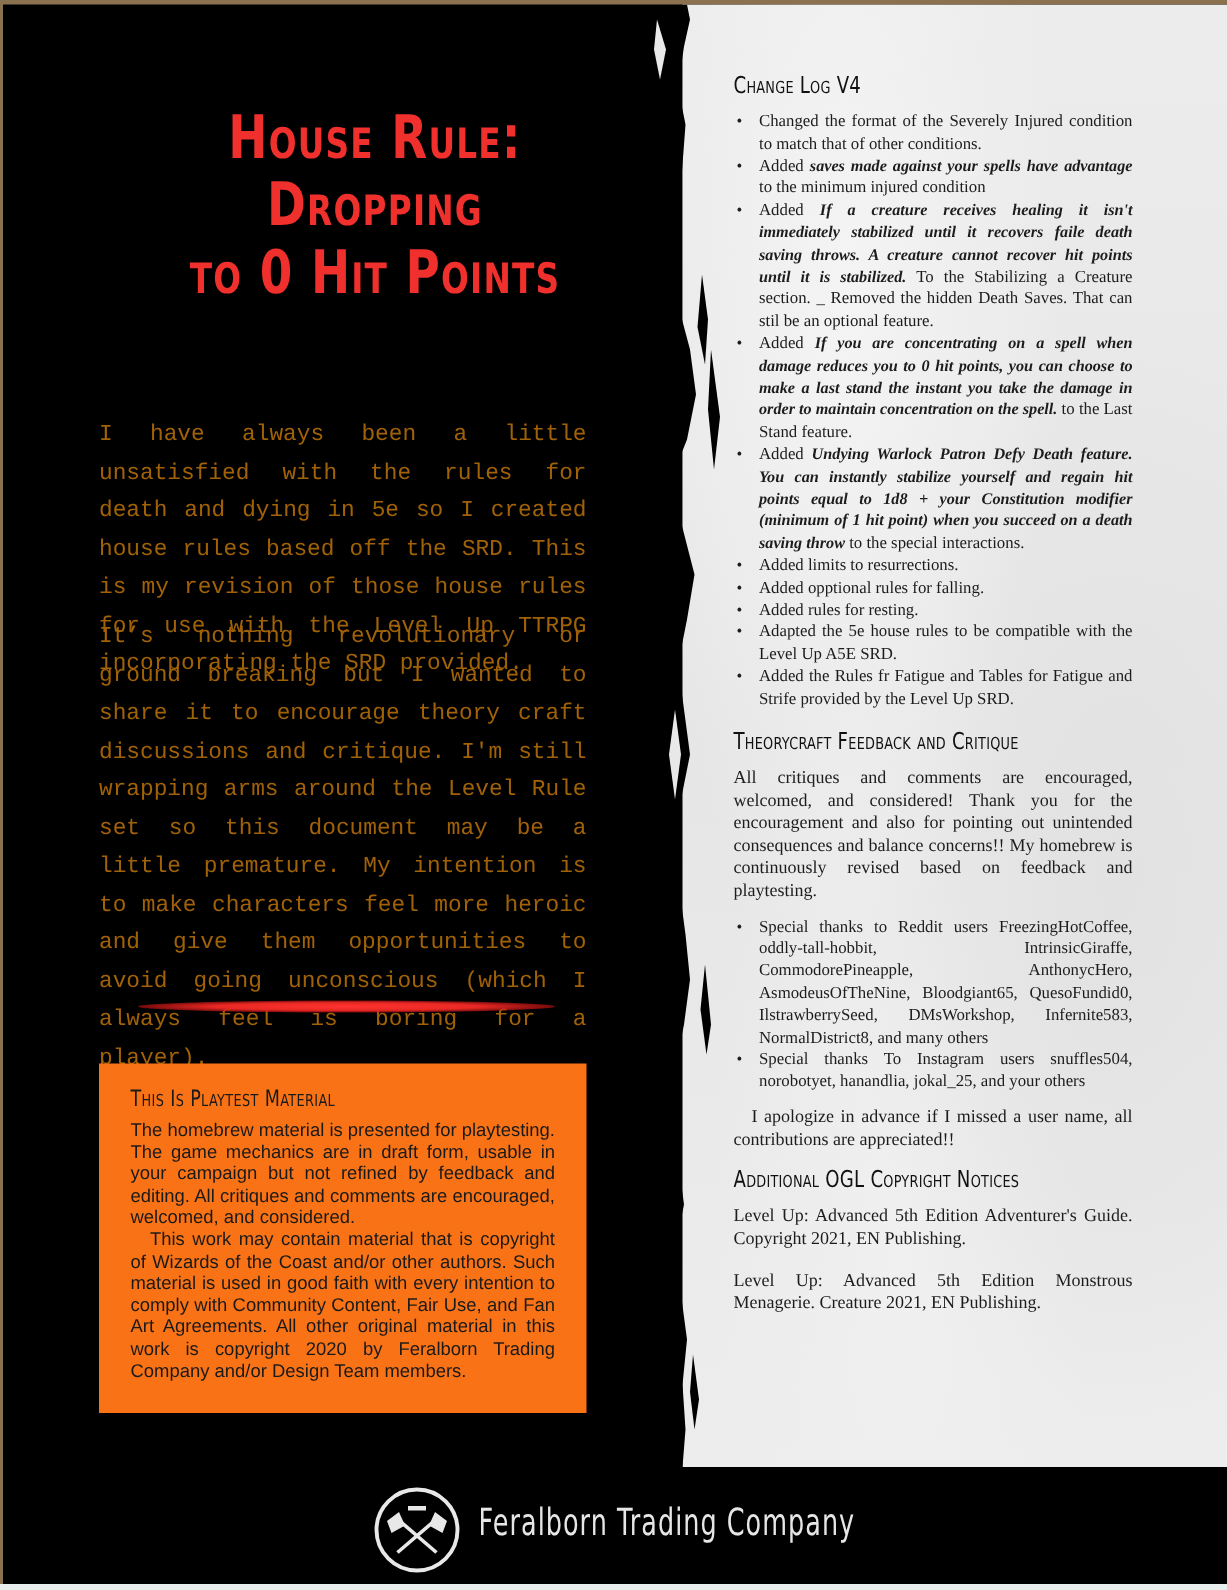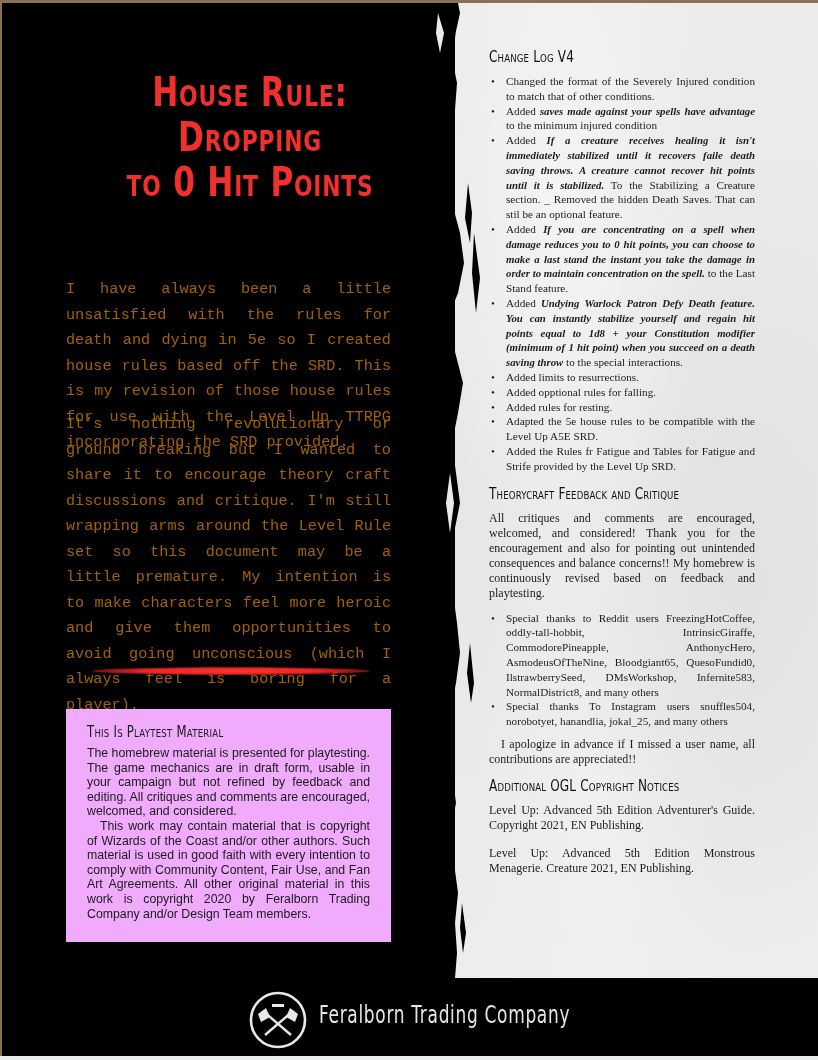--- a/index.html
+++ b/index.html
@@ -42,21 +42,21 @@
   .intro-2 { top: 412px; }
 
   .red-divider {
     position: absolute; left: 92px; top: 667px; width: 278px; height: 8px;
     background: radial-gradient(ellipse at center, #ff3330 0%, #e82824 45%, rgba(200,20,20,0.6) 70%, rgba(0,0,0,0) 100%);
     border-radius: 50%;
   }
 
   .playtest-box {
     position: absolute; left: 66px; top: 709px; width: 325px; height: 233px;
-    background: #f0abfc; padding: 14px 21px 10px 21px;
+    background: #f97316; padding: 14px 21px 10px 21px;
     color: #1a1a1a; font-family: "Liberation Sans", sans-serif;
   }
   .playtest-title {
     font-family: "DejaVu Sans", sans-serif; font-size: 15px; font-variant: small-caps;
     transform: scaleX(0.78); transform-origin: left; white-space: nowrap; margin-bottom: 5px;
     letter-spacing: 0.3px;
   }
   .playtest-p { font-size: 12.3px; line-height: 14.6px; text-align: justify; }
   .playtest-p.indent { text-indent: 13px; }
 
@@ -145,21 +145,21 @@
     <li><span>Added opptional rules for falling.</span></li>
     <li><span>Added rules for resting.</span></li>
     <li><span>Adapted the 5e house rules to be compatible with the Level Up A5E SRD.</span></li>
     <li><span>Added the Rules fr Fatigue and Tables for Fatigue and Strife provided by the Level Up SRD.</span></li>
   </ul>
 
   <div class="section-heading feedback-heading">Theorycraft Feedback and Critique</div>
   <p class="body-p">All critiques and comments are encouraged, welcomed, and considered! Thank you for the encouragement and also for pointing out unintended consequences and balance concerns!! My homebrew is continuously revised based on feedback and playtesting.</p>
   <ul class="log thanks-list">
     <li>Special thanks to Reddit users FreezingHotCoffee, oddly-tall-hobbit, IntrinsicGiraffe, CommodorePineapple, AnthonycHero, AsmodeusOfTheNine, Bloodgiant65, QuesoFundid0, IlstrawberrySeed, DMsWorkshop, Infernite583, NormalDistrict8, and many others</li>
-    <li>Special thanks To Instagram users snuffles504, norobotyet, hanandlia, jokal_25, and many others</li>
+    <li>Special thanks To Instagram users snuffles504, norobotyet, hanandlia, jokal_25, and your others</li>
   </ul>
   <p class="body-p apology">I apologize in advance if I missed a user name, all contributions are appreciated!!</p>
 
   <div class="section-heading ogl-heading">Additional OGL Copyright Notices</div>
   <p class="body-p ogl-item">Level Up: Advanced 5th Edition Adventurer's Guide. Copyright 2021, EN Publishing.</p>
   <p class="body-p ogl-item">Level Up: Advanced 5th Edition Monstrous Menagerie. Creature 2021, EN Publishing.</p>
 </div>
 
 <div class="footer-band"></div>
 

